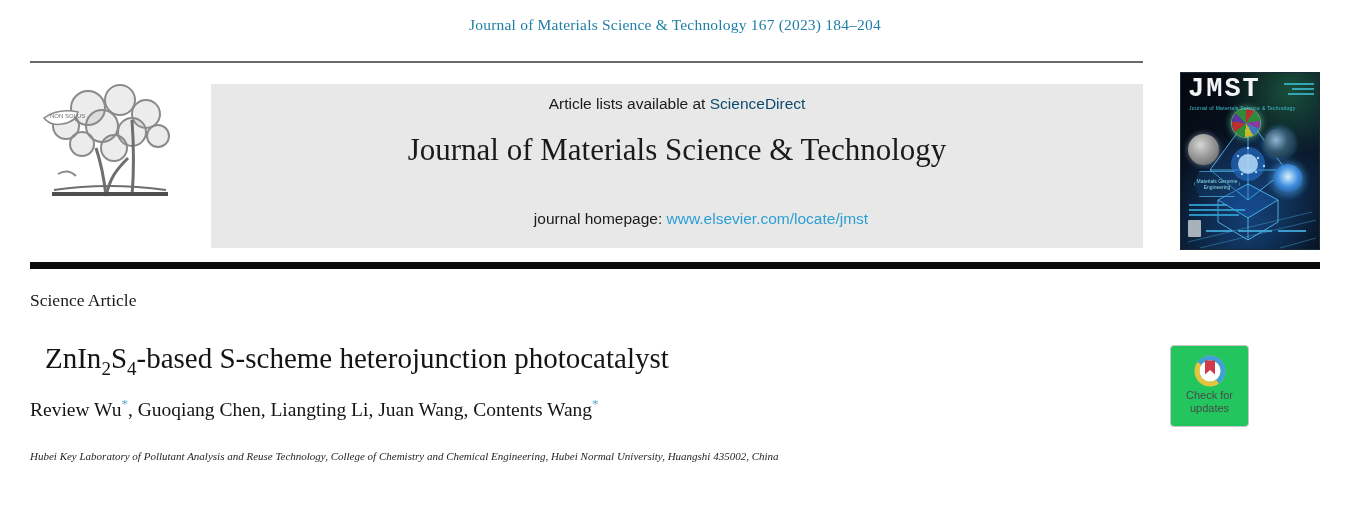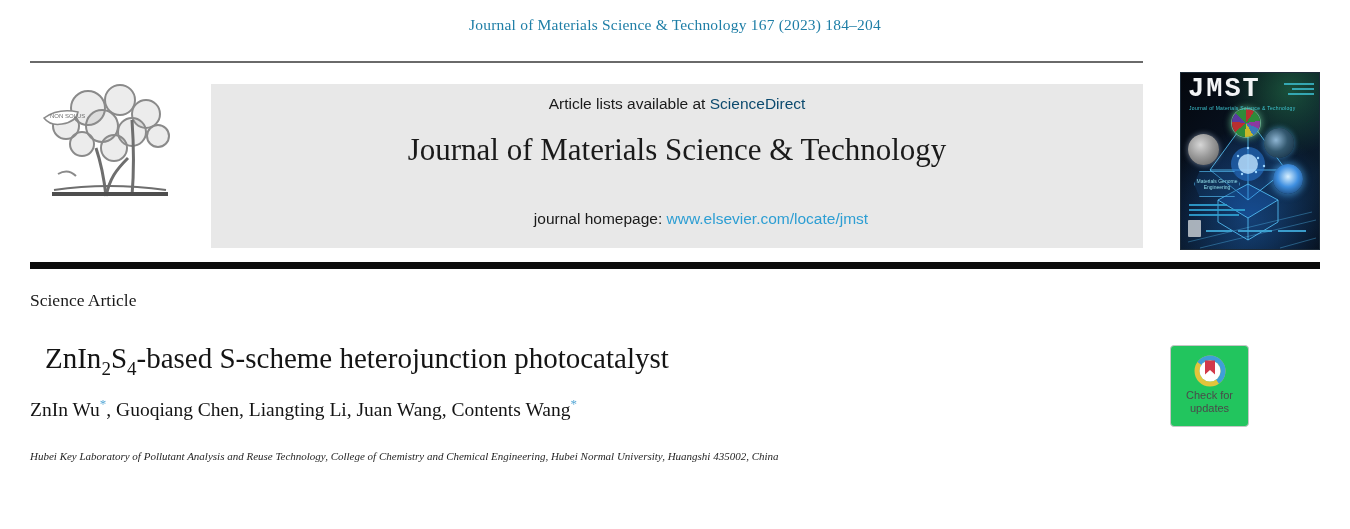--- a/index.html
+++ b/index.html
@@ -194,19 +194,19 @@
       <path d="M 7.4,10.5 A 13,13 0 1 1 25.5,28.6" fill="none" stroke="#3f9fd8" stroke-width="5"></path>
       <circle cx="18" cy="18" r="10.5" fill="#ffffff"></circle>
       <path d="M13,7.5 h10 v14 l-5,-4.5 l-5,4.5 z" fill="#d2394a"></path>
     </svg>
     <div class="badge-text">
       <div>Check for</div>
       <div>updates</div>
     </div>
   </div>
 
-  <div class="authors"><span>ZnIn Wu</span><sup>*</sup><span>, Guoqiang Chen, Liangting Li, Juan Wang, Contents Wang</span><sup>*</sup></div>
+  <div class="authors"><span>Review Wu</span><sup>*</sup><span>, Guoqiang Chen, Liangting Li, Juan Wang, Contents Wang</span><sup>*</sup></div>
 
   <div class="affiliation">Hubei Key Laboratory of Pollutant Analysis and Reuse Technology, College of Chemistry and Chemical Engineering, Hubei Normal University, Huangshi 435002, China</div>
 
   <div class="bottom-rule"></div>
 
 </div>
 
 </body></html>

